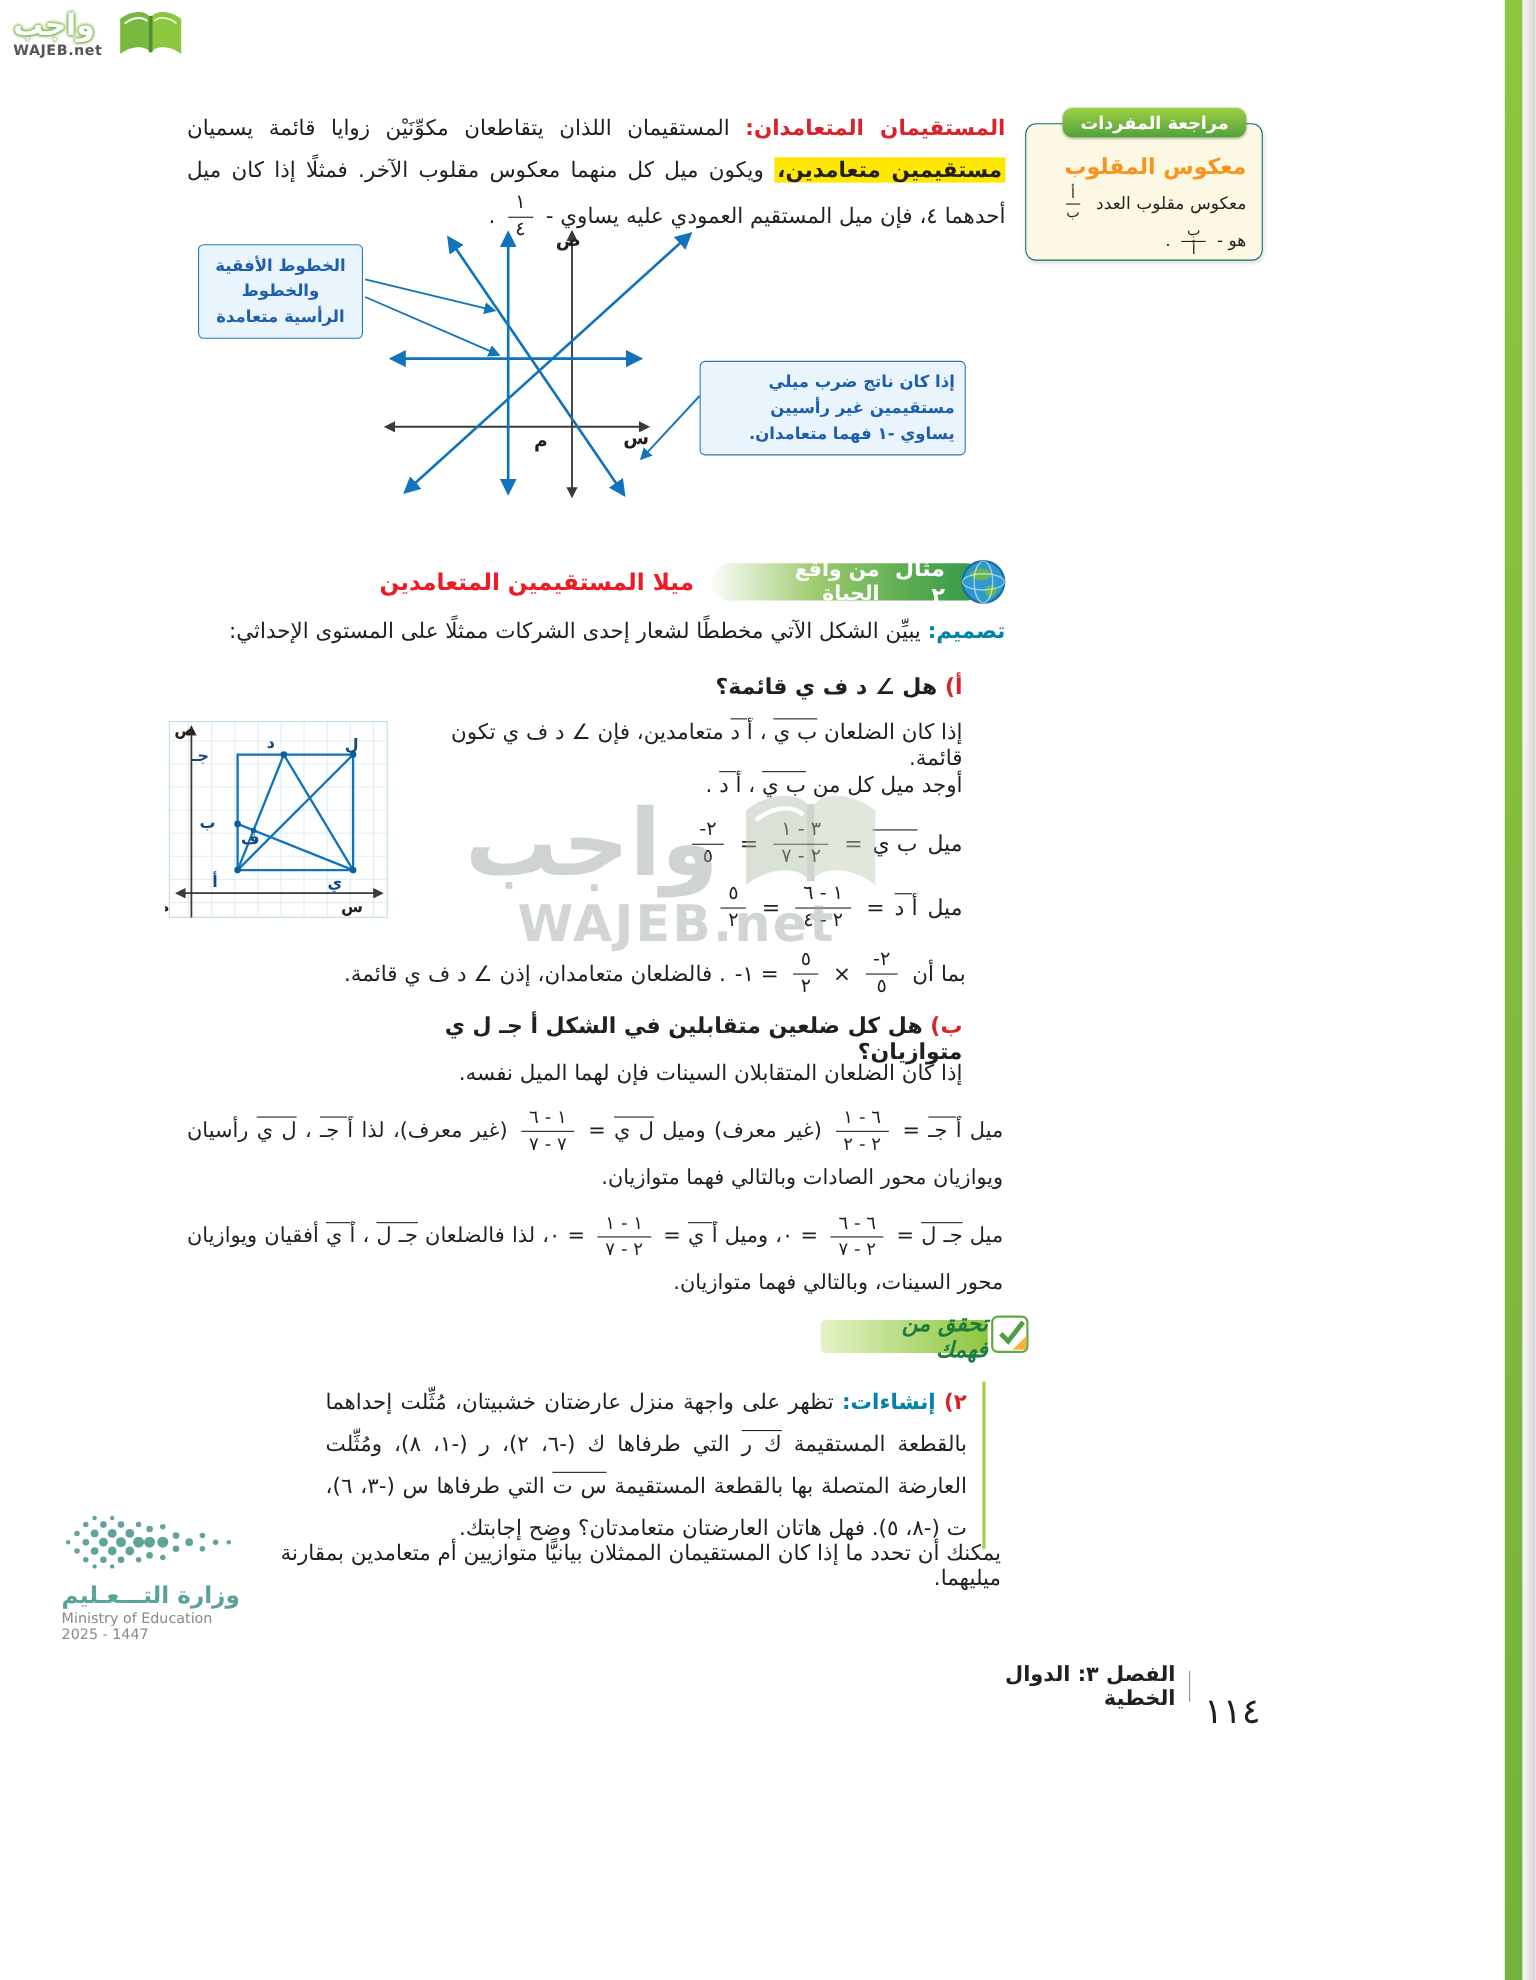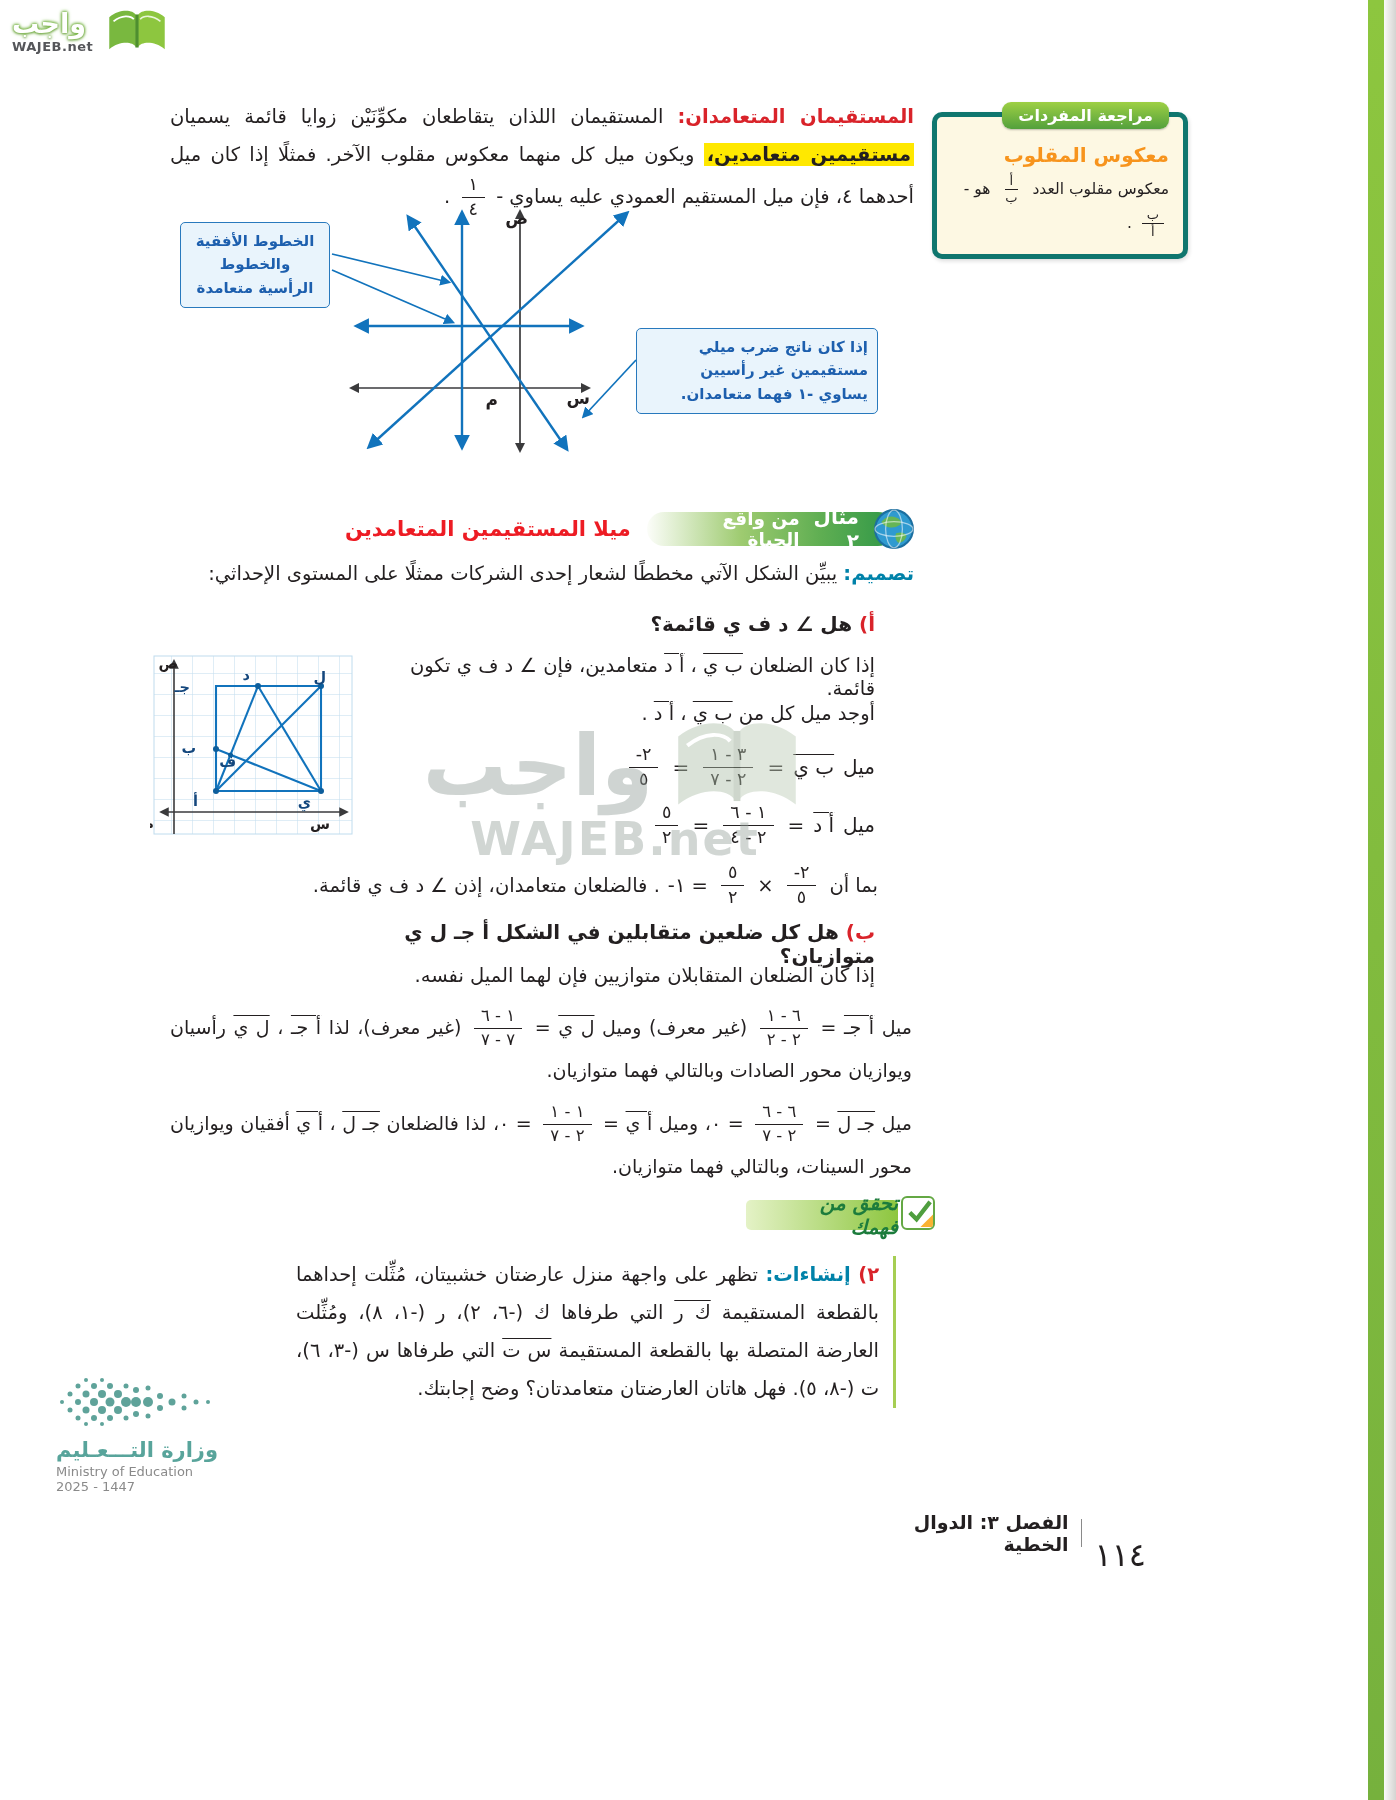--- a/index.html
+++ b/index.html
@@ -14,22 +14,22 @@
     background:linear-gradient(to right, rgba(0,0,0,0.02), rgba(100,100,90,0.28)); }
 
   
   .brand { position:absolute; left:12px; top:6px; display:flex; direction:ltr; align-items:center; gap:12px; }
   .brand-ar { font-size:27px; font-weight:bold; color:#fff;
     text-shadow:0 0 3px #7ab648, 0 0 3px #7ab648, 0 0 4px #7ab648, 0 1px 2px rgba(0,0,0,.25); }
   .brand-en { font-size:13px; font-weight:bold; color:#55565a; letter-spacing:.5px; }
   .brand-book { width:64px; height:50px; }
 
   
-  .vocab { position:absolute; left:932px; top:112px; width:256px; padding:26px 14px 14px;
-    background:#fdf8e3; border:5px solid #0f766e; border-radius:10px; box-shadow:1px 2px 4px rgba(0,0,0,.14); }
+  .vocab { position:absolute; left:932px; top:112px; width:216px; padding:26px 14px 0;
+    background:#fdf8e3; border:1px solid #0f766e; border-radius:10px; box-shadow:1px 2px 4px rgba(0,0,0,.14); }
   .vocab-tab { position:absolute; top:-15px; right:14px; background:linear-gradient(to bottom,#9ed044,#53a03c);
     color:#fff; font-weight:bold; font-size:16px; padding:4px 16px; border-radius:9px; box-shadow:0 1px 2px rgba(0,0,0,.25); }
   .vocab-term { color:#f7941d; font-weight:bold; font-size:20px; margin-bottom:6px; }
   .vocab-body { font-size:15.5px; line-height:2.1; }
 
   .intro { position:absolute; left:170px; top:98px; width:744px; font-size:19.5px; line-height:1.95; text-align:justify; }
   .red { color:#d9232a; font-weight:bold; }
   .teal { color:#0082a9; font-weight:bold; }
   .hl { background:#ffe800; font-weight:bold; padding:0 3px; }
   .seg { text-decoration:overline; text-decoration-thickness:1.3px; }
@@ -322,21 +322,21 @@
         <text x="4" y="177">م</text>
         <text x="180" y="177">س</text>
       </g>
     </svg>
   </div>
 
   <p class="b-q">
     <span class="red">ب)</span>
     <span>هل كل ضلعين متقابلين في الشكل أ جـ ل ي متوازيان؟</span>
   </p>
-  <p class="b-l1">إذا كان الضلعان المتقابلان متوازيين فإن لهما الميل نفسه.</p>
+  <p class="b-l1">إذا كان الضلعان المتقابلان السينات فإن لهما الميل نفسه.</p>
 
   <p class="bpara bp1">
     <span>ميل</span>
     <span class="seg">أ جـ</span>
     <span>=</span>
     <span class="frac">
         <span class="fn num-ltr">٦ - ١</span>
         <span class="fd num-ltr">٢ - ٢</span>
       </span>
     <span>(غير معرف) وميل</span>
@@ -388,20 +388,21 @@
   <p class="constr">
     <span class="red">٢)</span>
     <span class="teal">إنشاءات:</span>
     <span>تظهر على واجهة منزل عارضتان خشبيتان، مُثِّلت إحداهما بالقطعة المستقيمة</span>
     <span class="seg">ك ر</span>
     <span>التي طرفاها ك (-٦، ٢)، ر (-١، ٨)، ومُثِّلت العارضة المتصلة بها بالقطعة المستقيمة</span>
     <span class="seg">س ت</span>
     <span>التي طرفاها س (-٣، ٦)، ت (-٨، ٥). فهل هاتان العارضتان متعامدتان؟ وضح إجابتك.</span>
   </p>
 
+  <p class="note">يمكنك أن تحدد ما إذا كان المستقيمان الممثلان بيانيًّا متوازيين أم متعامدين بمقارنة ميليهما.</p>
 
   <div class="ministry">
     <svg width="170" height="60" viewBox="0 0 170 60">
       <g fill="#5fa39a">
         <circle cx="6" cy="30" r="2"></circle>
           <circle cx="14" cy="22" r="2.5"></circle>
           <circle cx="14" cy="38" r="2.5"></circle>
         <circle cx="22" cy="14" r="2.5"></circle>
           <circle cx="22" cy="30" r="3"></circle>
           <circle cx="22" cy="46" r="2.5"></circle>

